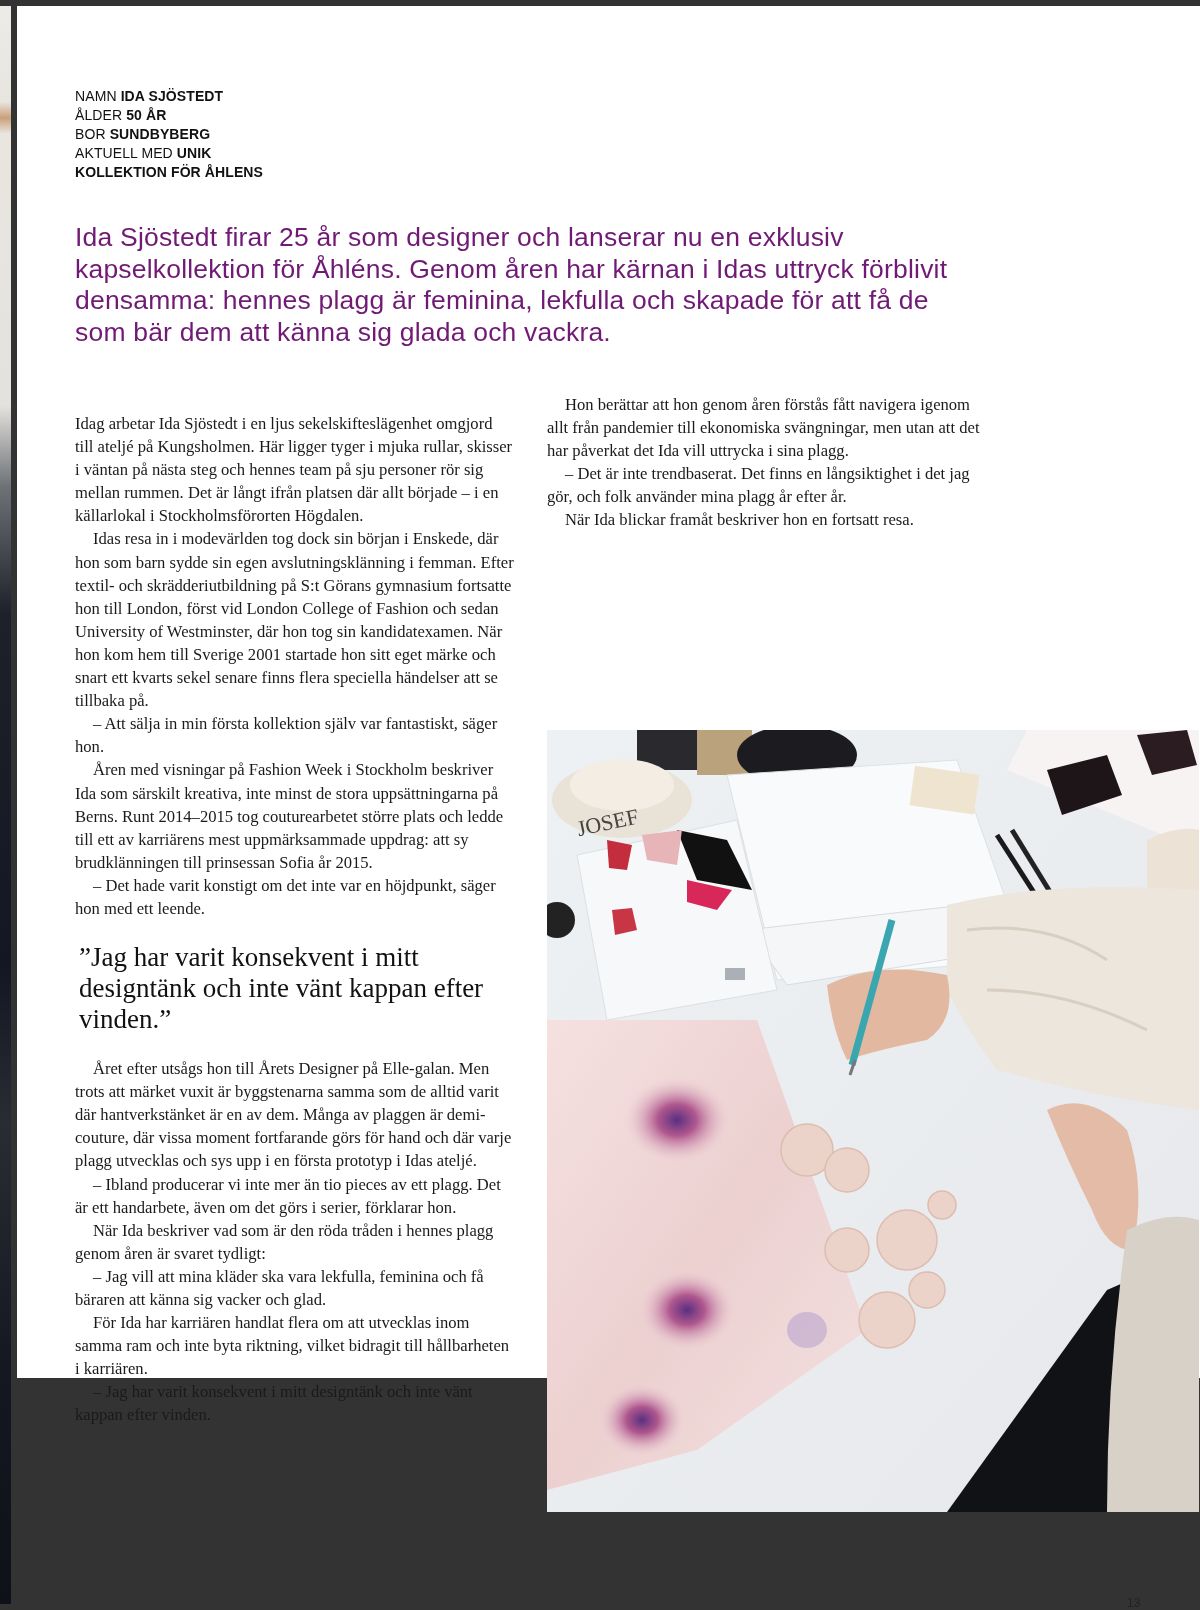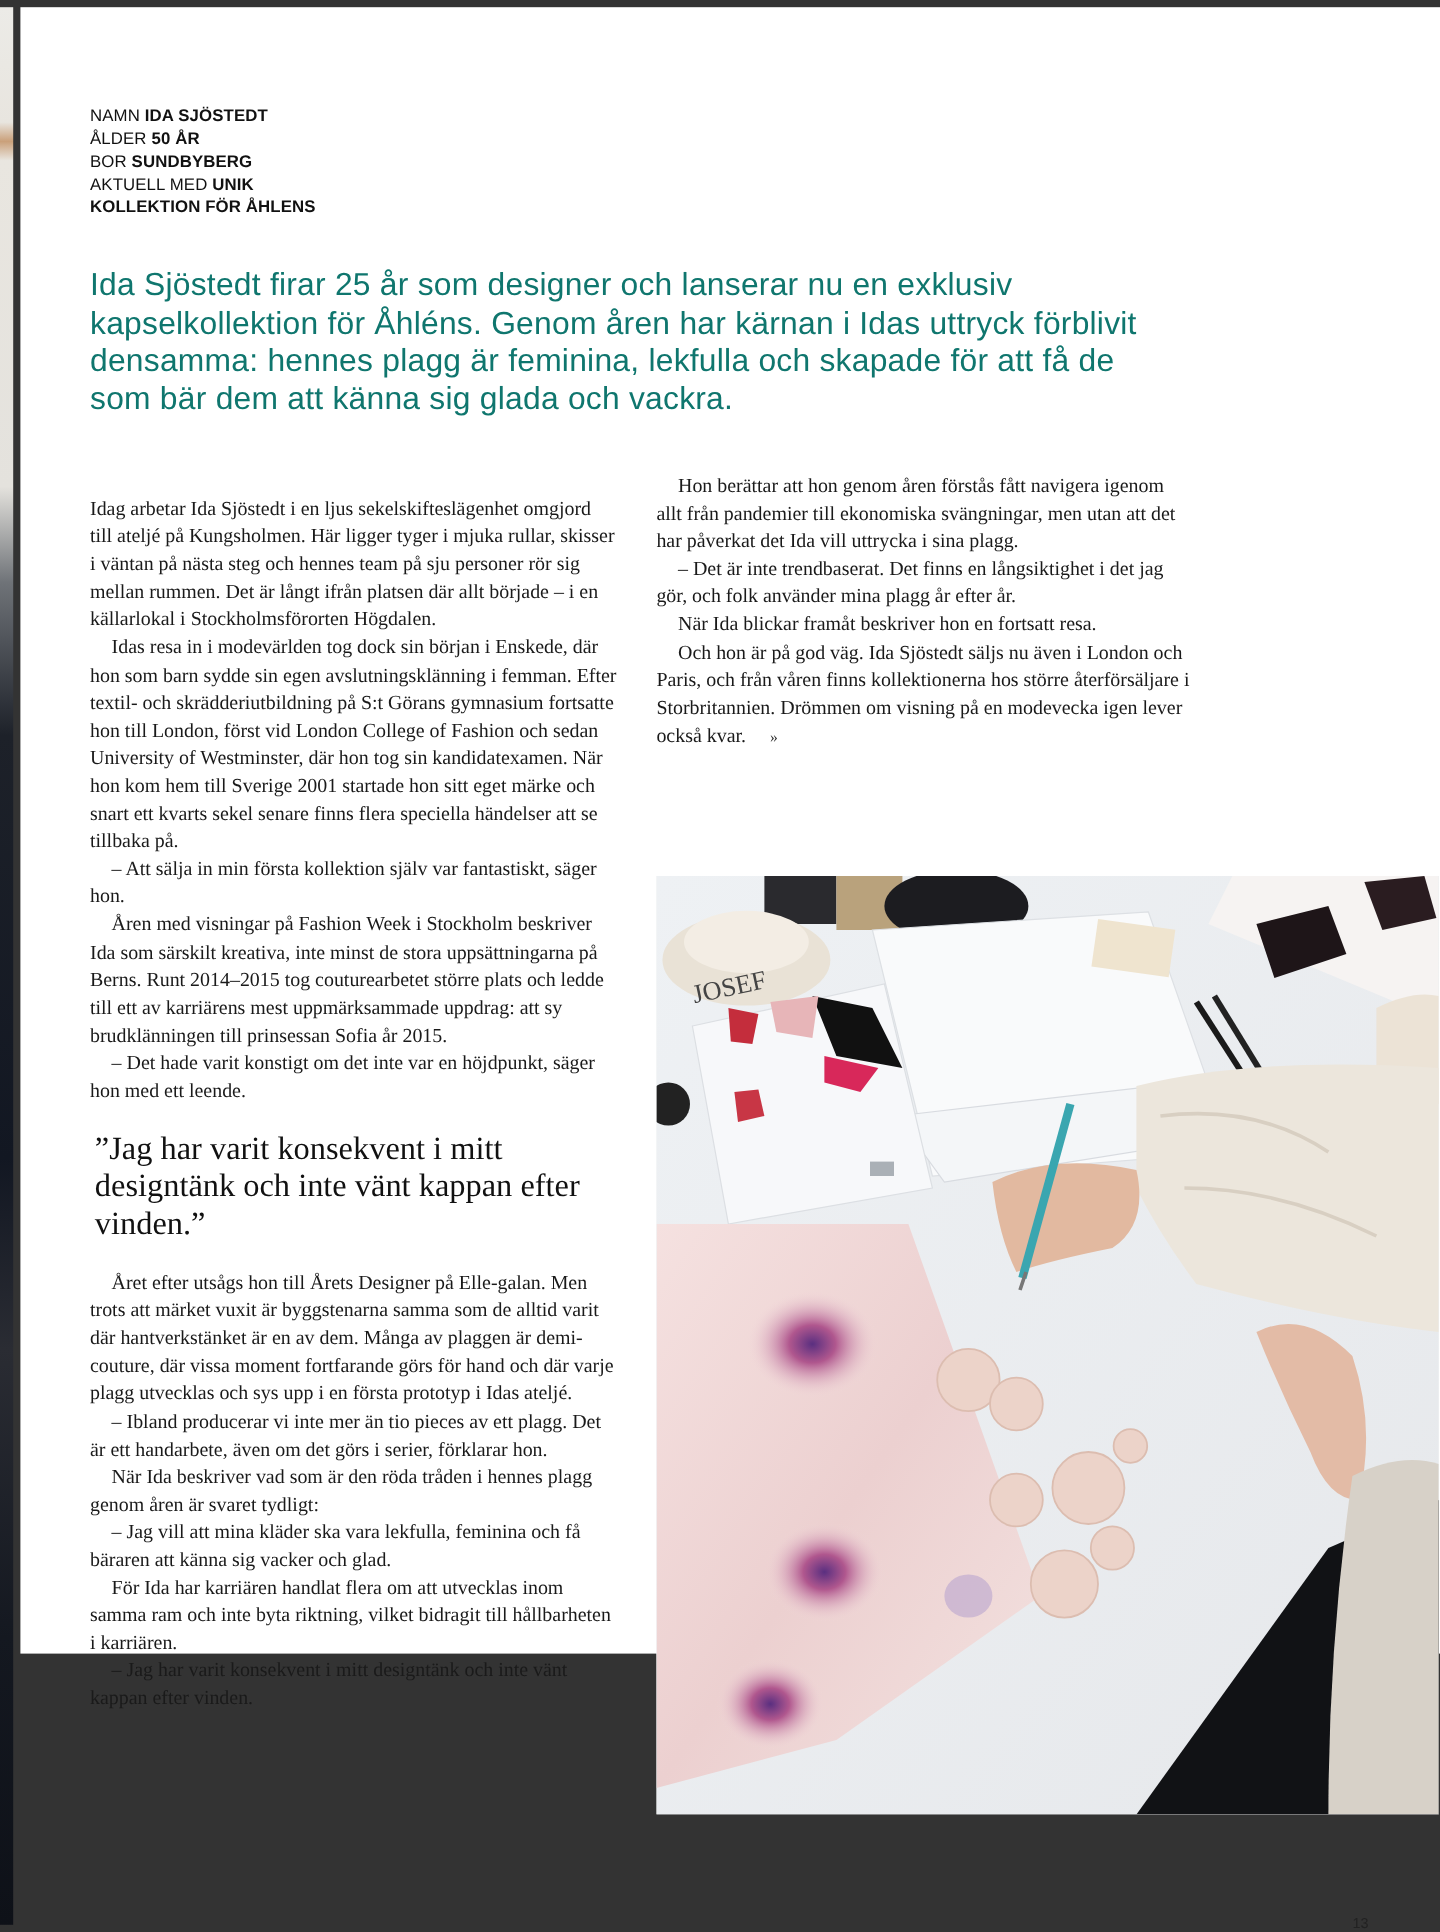--- a/index.html
+++ b/index.html
@@ -22,21 +22,21 @@
       position: absolute; left: 58px; top: 81px;
       font-family: "Liberation Sans", sans-serif; font-size: 14px; line-height: 19px;
       letter-spacing: 0.1px; color: #111;
     }
     .facts .row { display: block; white-space: nowrap; }
     .facts .lbl { font-weight: normal; }
     .facts .val { font-weight: bold; }
     .lead {
       position: absolute; left: 58px; top: 216px; width: 900px;
       font-family: "Liberation Sans", sans-serif; font-size: 26.5px; line-height: 31.5px;
-      color: #0f766e; letter-spacing: 0.2px;
+      color: #701a75; letter-spacing: 0.2px;
     }
     .col {
       position: absolute; font-size: 16.6px; line-height: 23.1px; color: #1a1a1a;
     }
     .col-left { left: 58px; top: 387px; width: 440px; }
     .col-right { left: 530px; top: 387px; width: 445px; }
     .col p { margin: 0; text-indent: 18px; }
     .col p.noindent { text-indent: 0; margin-top: 19px; }
     .pull-quote {
       margin: 22px 0 22px 0; font-size: 27px; line-height: 31px; color: #111;
@@ -82,21 +82,20 @@
     <p>När Ida beskriver vad som är den röda tråden i hennes plagg genom åren är svaret tydligt:</p>
     <p>– Jag vill att mina kläder ska vara lekfulla, feminina och få bäraren att känna sig vacker och glad.</p>
     <p>För Ida har karriären handlat flera om att utvecklas inom samma ram och inte byta riktning, vilket bidragit till hållbarheten i karriären.</p>
     <p>– Jag har varit konsekvent i mitt designtänk och inte vänt kappan efter vinden.</p>
   </div>
 
   <div class="col col-right">
     <p>Hon berättar att hon genom åren förstås fått navigera igenom allt från pandemier till ekonomiska svängningar, men utan att det har påverkat det Ida vill uttrycka i sina plagg.</p>
     <p>– Det är inte trendbaserat. Det finns en långsiktighet i det jag gör, och folk använder mina plagg år efter år.</p>
     <p>När Ida blickar framåt beskriver hon en fortsatt resa.</p>
-    <p><span>Och hon är på god väg. Ida Sjöstedt säljs nu även i London och Paris, och från våren finns kollektionerna hos större återförsäljare i Storbritannien. Drömmen om visning på en modevecka igen lever också kvar.</span><span class="continue-mark">»</span></p>
   </div>
 
   <div class="photo" role="img" aria-label="Designer sketching at a white worktable covered with fabric swatches, floral printed fabric and appliqué flowers">
     <svg viewBox="0 0 652 782" preserveAspectRatio="none">
       <defs>
         <radialGradient id="flowerG" cx="50%" cy="50%" r="50%">
           <stop offset="0%" stop-color="#5a2f80"></stop>
           <stop offset="35%" stop-color="#b0578e"></stop>
           <stop offset="100%" stop-color="#f3dcdc" stop-opacity="0"></stop>
         </radialGradient>

